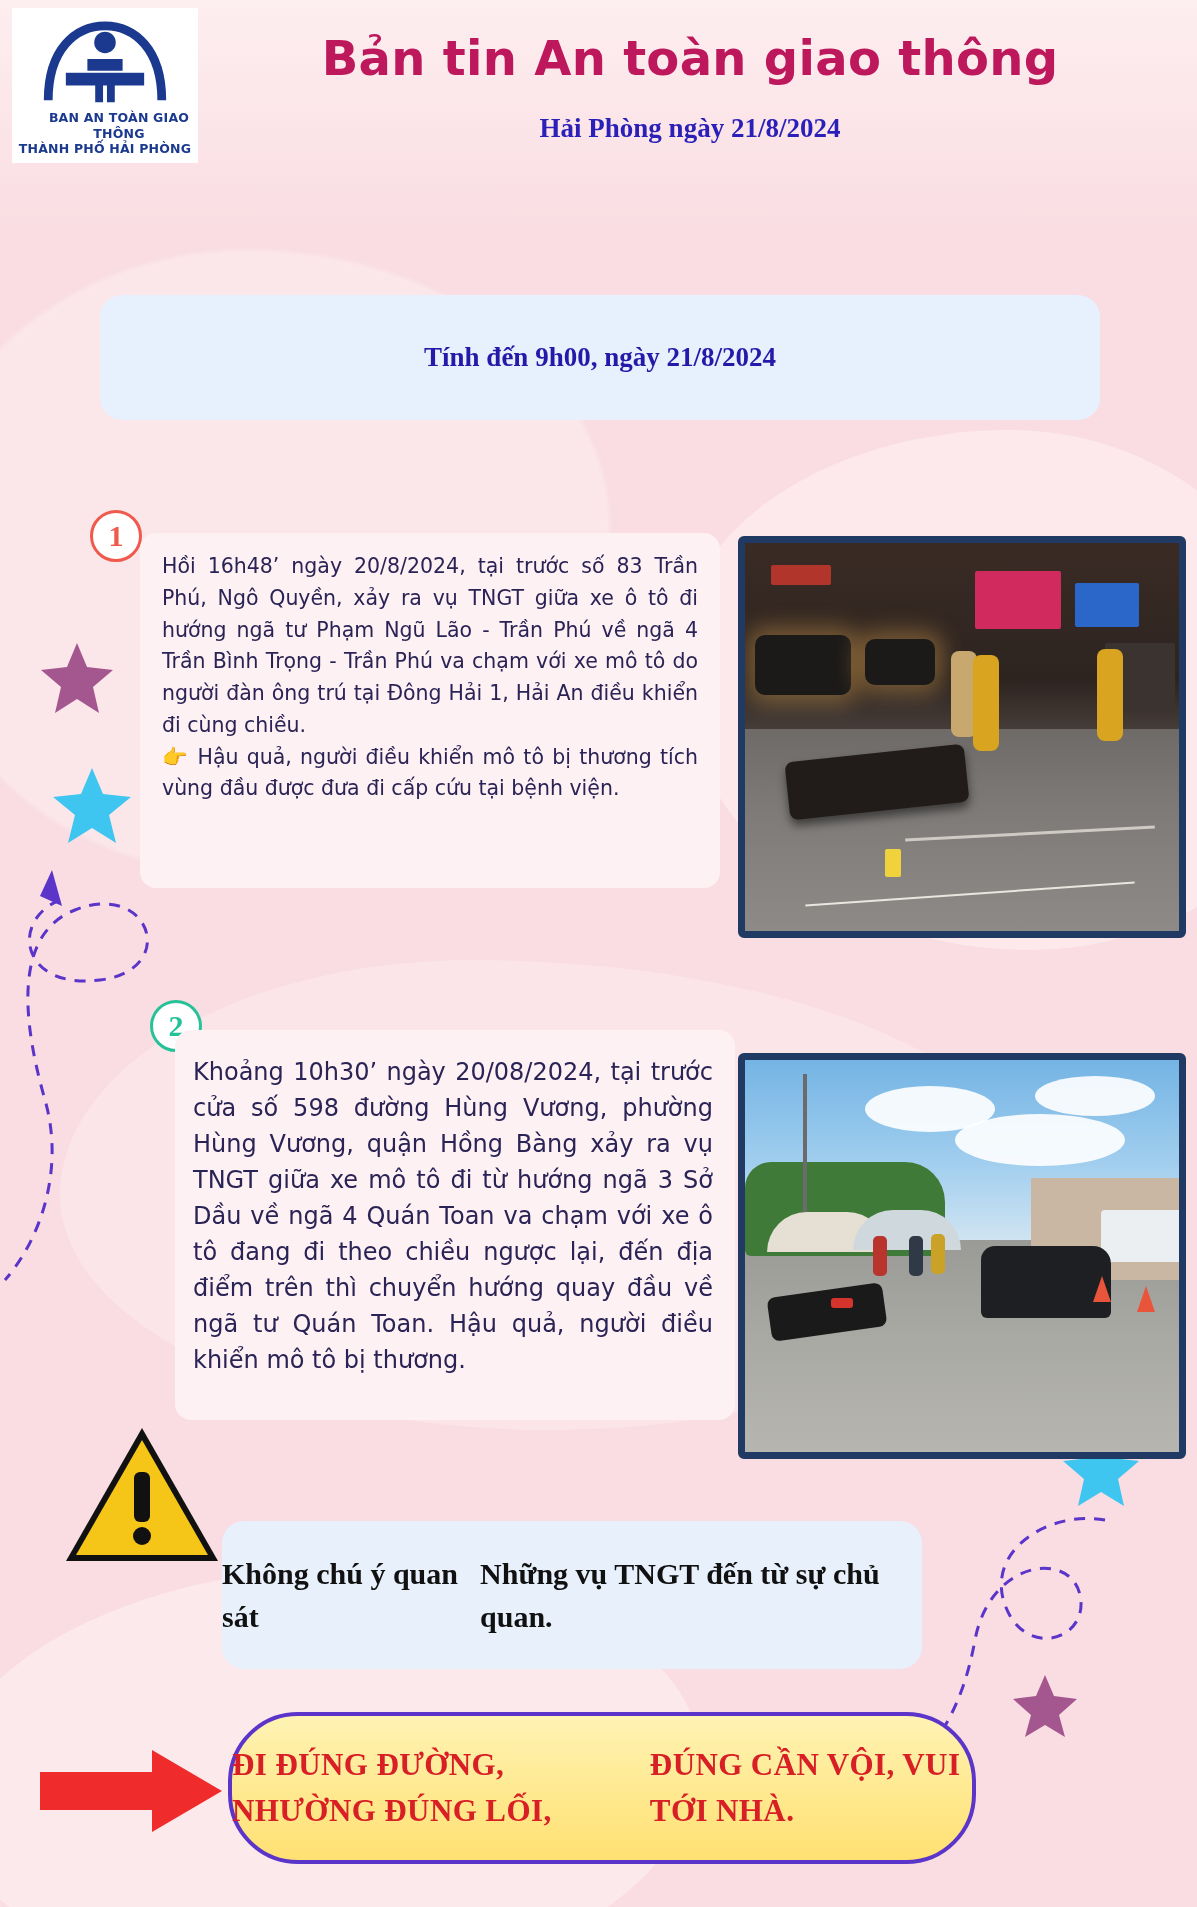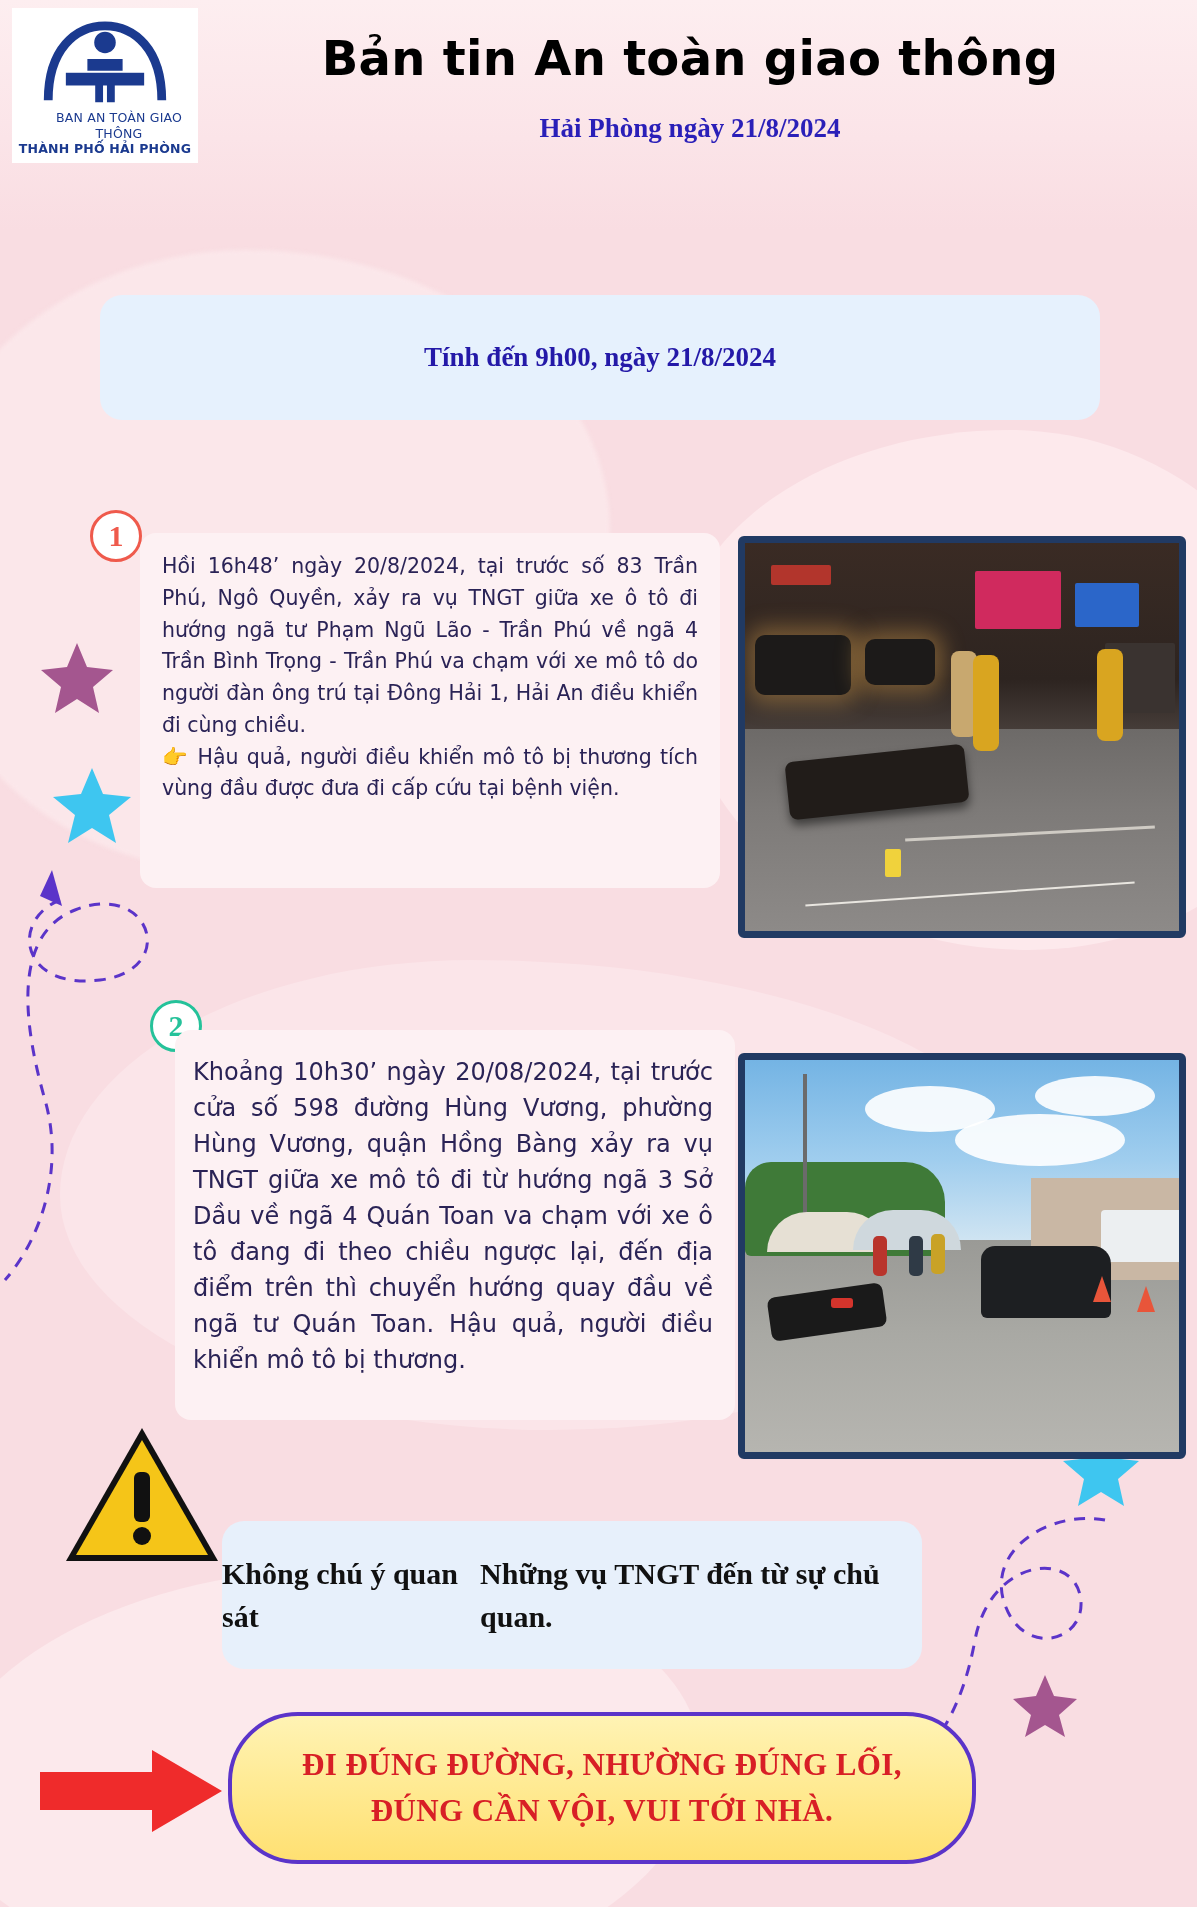--- a/index.html
+++ b/index.html
@@ -47,32 +47,32 @@
   
   .logo-box {
     position: absolute; left: 12px; top: 8px;
     width: 186px; height: 155px;
     background: #ffffff;
     display: flex; flex-direction: column; align-items: center; justify-content: flex-start;
     padding-top: 8px;
   }
   .logo-mark { width: 138px; height: 92px; position: relative; }
   .logo-text1 {
-    font-size: 12.5px; font-weight: normal; color: #1b3a8f; letter-spacing: .2px;
+    font-size: 12.5px; font-weight: bold; color: #1b3a8f; letter-spacing: .2px;
     text-align: center; line-height: 1.25; margin-top: 2px; padding-left: 28px;
   }
   .logo-text2 {
     font-size: 12.5px; font-weight: bold; color: #1b3a8f; letter-spacing: .2px;
     text-align: center; line-height: 1.25;
   }
   .title-main {
     position: absolute; left: 210px; top: 30px; width: 960px;
     text-align: center;
     font-family: "DejaVu Sans", sans-serif;
-    font-size: 48px; font-weight: bold; color: #000000;
+    font-size: 48px; font-weight: bold; color: #be185d;
     letter-spacing: .3px;
   }
   .title-sub {
     position: absolute; left: 210px; top: 113px; width: 960px;
     text-align: center;
     font-family: "Liberation Serif", serif;
     font-size: 27px; font-weight: bold; color: #2a1fb8;
   }
 
   
@@ -175,21 +175,21 @@
     position: absolute; left: 62px; top: 1422px;
     width: 160px; height: 145px;
   }
 
   .slogan-box {
     position: absolute; left: 228px; top: 1712px;
     width: 748px; height: 152px;
     background: linear-gradient(180deg,#fff3b4 0%, #ffe98f 55%, #ffe072 100%);
     border: 4px solid #5b34c9;
     border-radius: 70px;
-    display: flex; flex-direction: column; align-items: center; justify-content: center;
+    display: flex; flex-direction: row; align-items: center; justify-content: center;
   }
   .slogan-line {
     font-family: "Liberation Serif", serif;
     font-size: 31px; font-weight: bold; color: #d81f26;
     letter-spacing: .4px; line-height: 1.5;
   }
   .red-arrow { position: absolute; left: 40px; top: 1748px; width: 182px; height: 86px; }
 
   
   .star { position: absolute; }

